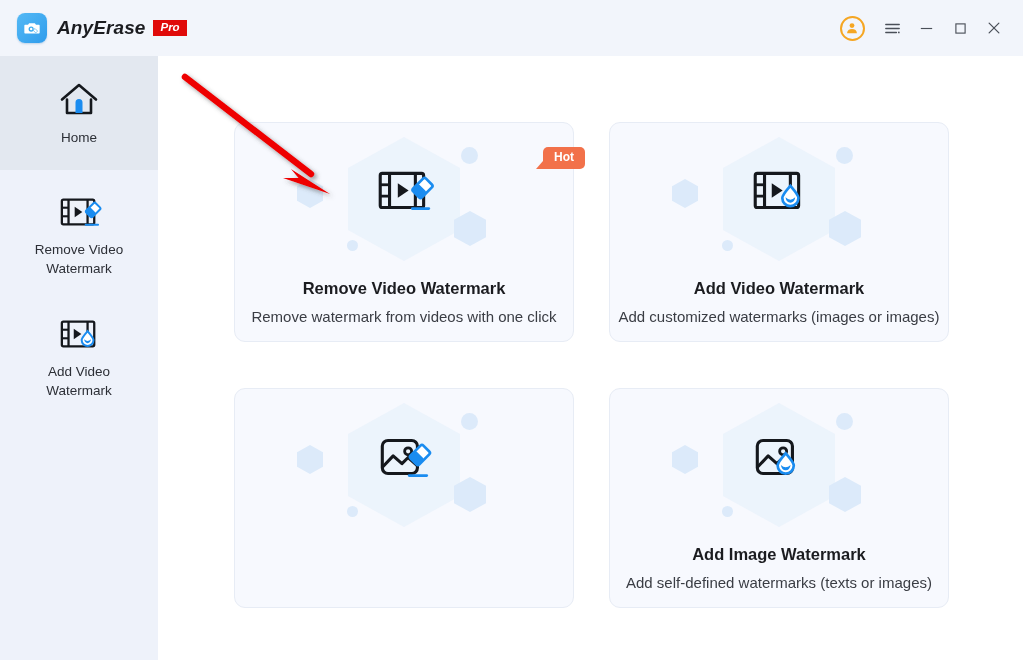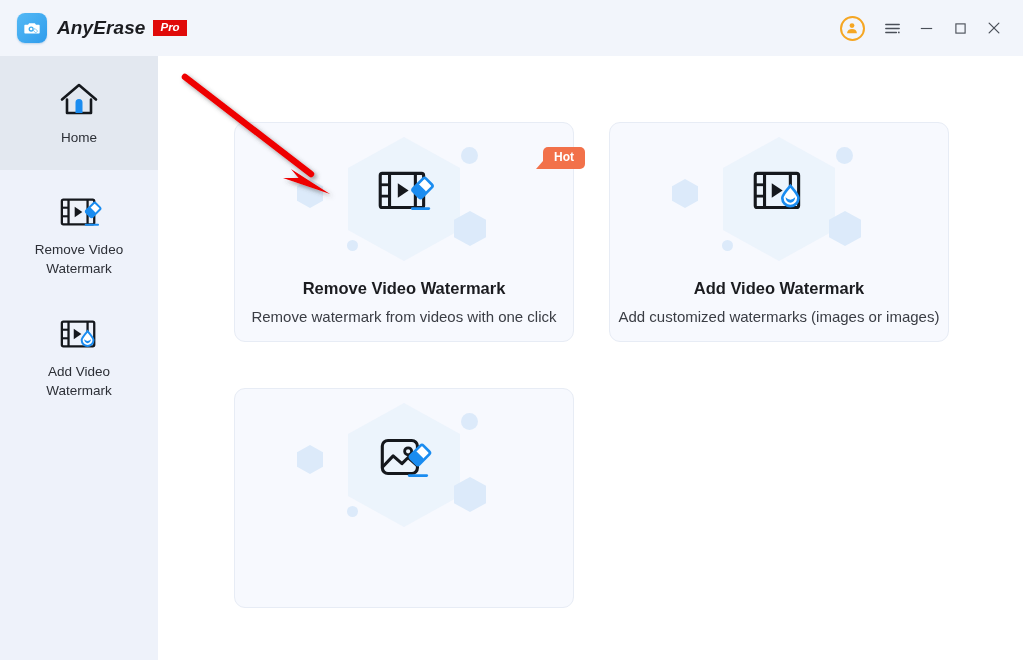--- a/index.html
+++ b/index.html
@@ -391,20 +391,38 @@
           <path d="M10 35 L19.5 25 L28 32.5 L34 26.5 L42.5 34" fill="none" stroke="#15181d" stroke-width="3" stroke-linecap="round" stroke-linejoin="round"></path>
           <g transform="translate(35,26) rotate(-45)">
             <rect x="0" y="0" width="17.5" height="12" rx="2" fill="#ffffff" stroke="#1a8cf0" stroke-width="2.6"></rect>
             <rect x="0" y="0" width="8.8" height="12" rx="2" fill="#1a8cf0"></rect>
           </g>
           <line x1="35" y1="44" x2="52" y2="44" stroke="#1a8cf0" stroke-width="2.6" stroke-linecap="round"></line>
         </svg>
       </div>
     </div>
 
+    <div class="card">
+      <div class="card-art">
+        <div class="hexbg"></div>
+        <div class="hex-sm hex-left"></div>
+        <div class="hex-sm hex-right"></div>
+        <div class="dot dot-tr"></div>
+        <div class="dot dot-bl"></div>
+        <svg class="card-icon" viewBox="0 0 60 54">
+          <rect x="9" y="10" width="34" height="32" rx="5.5" fill="none" stroke="#15181d" stroke-width="3"></rect>
+          <circle cx="34" cy="20.5" r="3.4" fill="none" stroke="#15181d" stroke-width="2.7"></circle>
+          <path d="M10 35 L19.5 25 L28 32.5 L34 26.5 L42.5 34" fill="none" stroke="#15181d" stroke-width="3" stroke-linecap="round" stroke-linejoin="round"></path>
+          <path d="M36.5 22.5 c5 5.8 7.8 8.8 7.8 11.8 a7.8 7.8 0 0 1 -15.6 0 c0 -3 2.8 -6 7.8 -11.8 z" fill="#ffffff" stroke="#1a8cf0" stroke-width="2.6"></path>
+          <path d="M31.8 33.7 q4.7 4.4 9.4 0 q-0.8 5.2 -4.7 5.2 q-3.9 0 -4.7 -5.2 z" fill="#1a8cf0"></path>
+        </svg>
+      </div>
+      <div class="card-title">Add Image Watermark</div>
+      <div class="card-sub">Add self-defined watermarks  (texts or images)</div>
+    </div>
 
   </div>
 </div>
 
 <svg id="annotation-arrow" viewBox="0 0 180 145">
   <defs>
     <filter id="arrowshadow" x="-30%" y="-30%" width="170%" height="170%">
       <feDropShadow dx="2.5" dy="2.5" stdDeviation="2.2" flood-color="#4a4a4a" flood-opacity="0.55"></feDropShadow>
     </filter>
   </defs>

